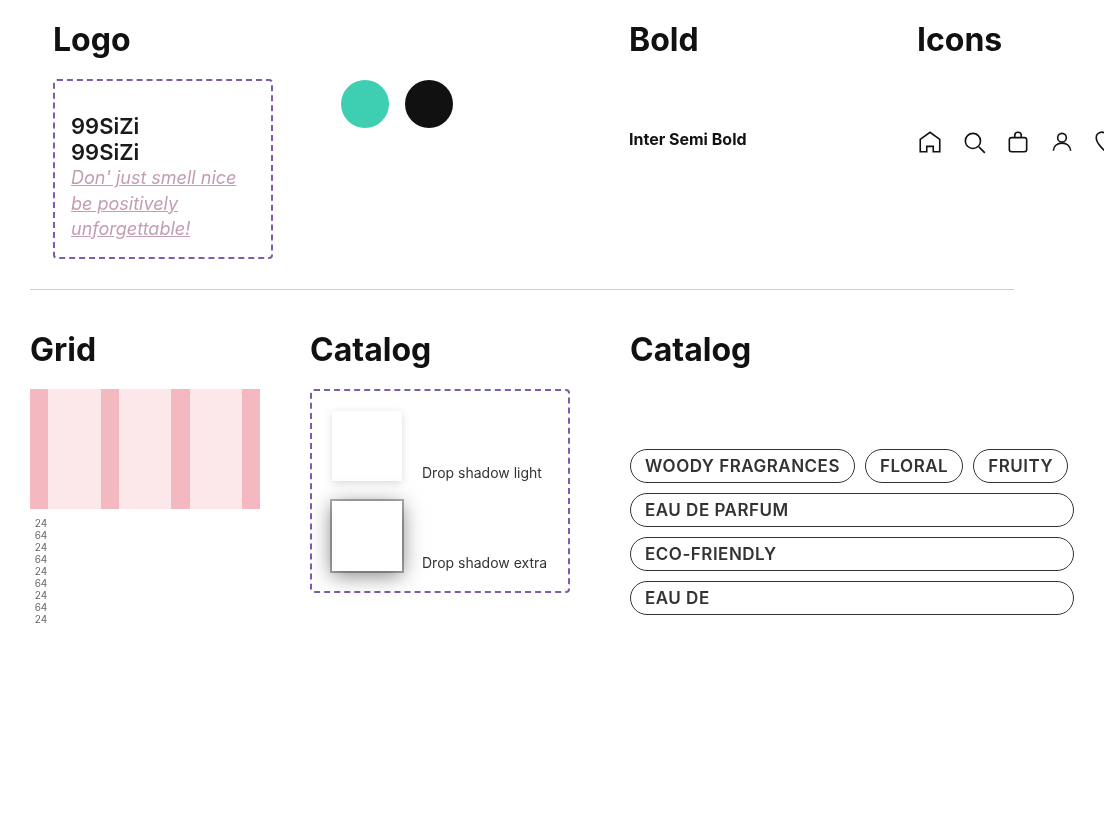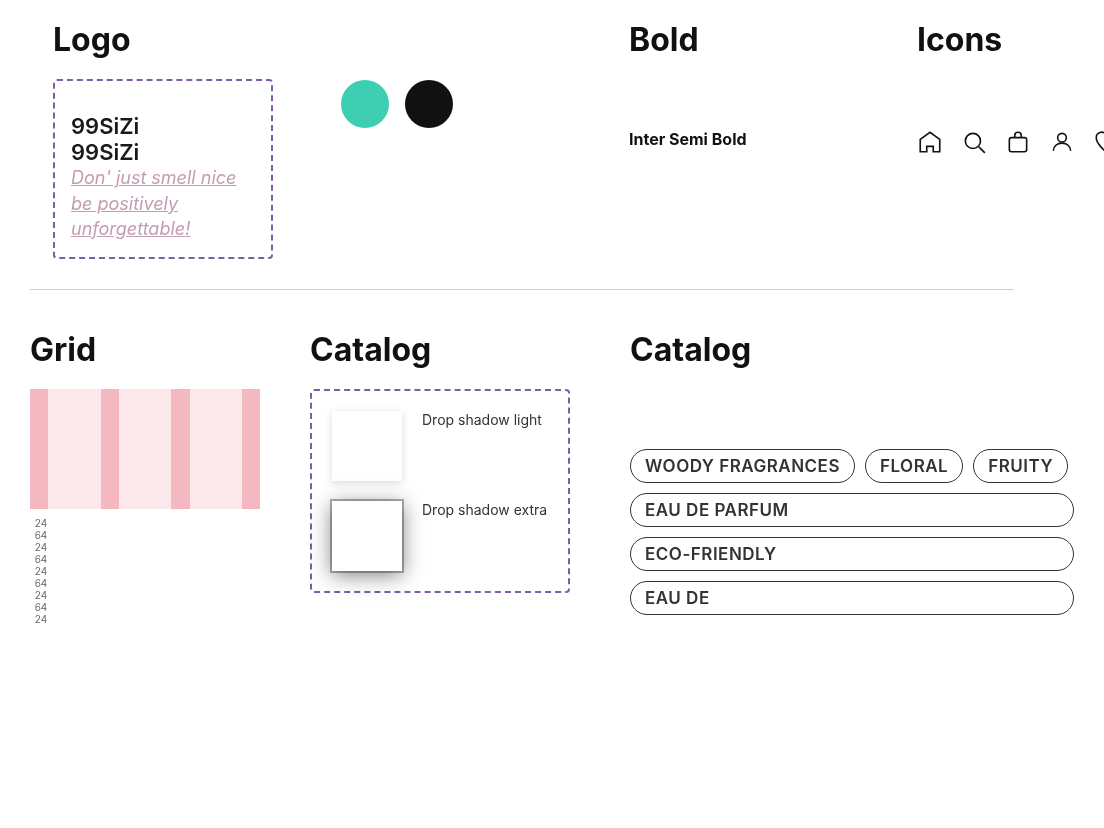--- a/index.html
+++ b/index.html
@@ -163,21 +163,21 @@
       border-radius: 4px;
       padding: 20px;
       width: 260px;
       margin-top: 20px;
       display: flex;
       flex-direction: column;
       gap: 20px;
     }
     .effect-item {
       display: flex;
-      align-items: flex-start;
+      align-items: flex-end;
       gap: 20px;
     }
     .shadow-box-light {
       width: 70px;
       height: 70px;
       background: white;
       box-shadow: 0 2px 8px rgba(0,0,0,0.15);
     }
     .shadow-box-extra {
       width: 70px;

